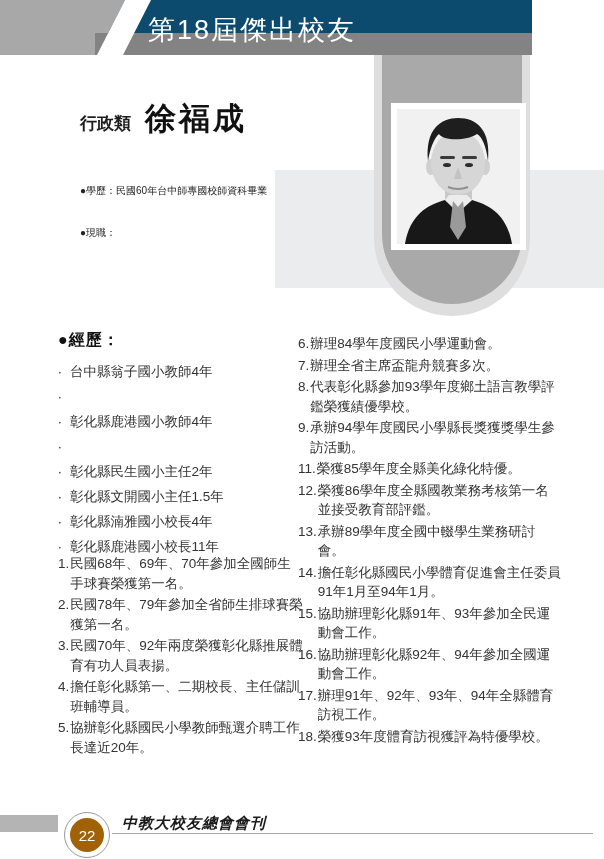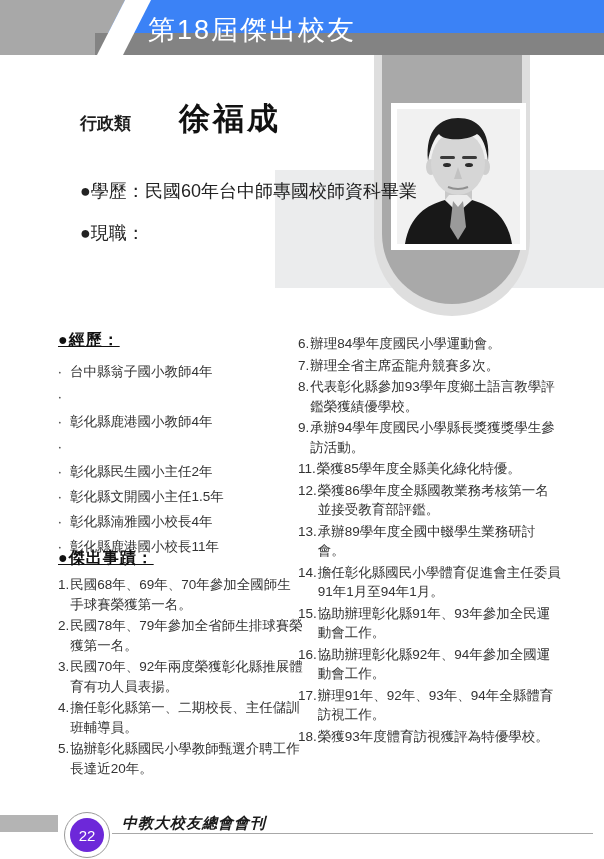--- a/index.html
+++ b/index.html
@@ -1,67 +1,67 @@
 <!DOCTYPE html>
 <html><head>
 <meta charset="utf-8">
 <style>
   html,body{margin:0;padding:0;background:#fff;}
   .page{
     position:relative;width:604px;height:859px;background:#ffffff;overflow:hidden;
     font-family:"Liberation Sans",sans-serif;color:#2e2e2e;
   }
   
-  .header{position:absolute;left:0;top:0;width:604px;height:55px;background:#3b82f6;overflow:hidden;}
+  .header{position:absolute;left:0;top:0;width:500px;height:55px;background:#0c4a6e;overflow:hidden;padding-left:32px;}
   .header-dark-band{position:absolute;left:95px;right:0;top:33px;bottom:0;background:#838383;}
   .header-left-block{position:absolute;left:-45px;top:0;width:170px;height:55px;background:#a8a8a8;
     transform:skewX(-27deg);transform-origin:top left;}
   .header-stripe{position:absolute;left:125px;top:0;width:26px;height:55px;background:#ffffff;
     transform:skewX(-27deg);transform-origin:top left;}
   .header-title{position:absolute;left:148px;top:12px;font-size:27px;letter-spacing:2px;color:#ffffff;}
   
   .bg-band{position:absolute;left:275px;top:170px;width:329px;height:118px;background:#ebeced;}
   
   .capsule-outer{position:absolute;left:374px;top:55px;width:156px;height:261px;
     background:#dedede;border-radius:0 0 80px 80px;}
   .capsule-inner{position:absolute;left:8px;right:8px;top:0;bottom:12px;
     background:#a9a9a9;border-radius:0 0 70px 70px;}
   .photo-frame{position:absolute;left:9px;top:48px;width:135px;height:147px;background:#ffffff;
     padding:6px;box-sizing:border-box;}
   .photo-frame svg{display:block;width:123px;height:135px;}
   
-  .name-line{position:absolute;left:80px;top:98px;display:flex;align-items:baseline;gap:34px;}
+  .name-line{position:absolute;left:80px;top:98px;display:flex;align-items:baseline;}
   .category{font-size:17px;font-weight:bold;color:#1d1d1d;}
   .person-name{font-size:31px;font-weight:900;margin-left:14px;color:#111;
     font-family:"DejaVu Serif","Liberation Serif",serif;letter-spacing:3px;text-align:right;}
-  .edu-block{position:absolute;left:80px;top:176px;font-size:18px;line-height:30px;color:#222;}
+  .edu-block{position:absolute;left:80px;top:176px;font-size:10px;line-height:30px;color:#222;}
   .edu-row{display:flex;}
   .edu-label{white-space:nowrap;}
   .edu-indent{padding-left:60px;}
   .job-row{margin-top:12px;display:flex;flex-direction:column;}
   
-  .sec-heading{font-size:16px;font-weight:bold;color:#111;letter-spacing:1px;text-decoration:underline;}
+  .sec-heading{font-size:16px;font-weight:bold;color:#111;letter-spacing:1px;}
   
   .experience{position:absolute;left:58px;top:330px;width:240px;}
   .exp-items{margin-top:8px;}
   .exp-item{display:flex;font-size:13.5px;line-height:25px;color:#333;}
   .exp-dot{width:12px;flex:0 0 auto;color:#555;}
   
   .ach-left{position:absolute;left:58px;top:548px;width:246px;}
   .ach-left-items{margin-top:6px;}
   .ach-right{position:absolute;left:298px;top:334px;width:264px;}
   .num-item{display:flex;font-size:13.5px;line-height:19.5px;color:#333;margin-bottom:2px;}
   .num{flex:0 0 auto;padding-right:1px;}
   .num-text{flex:1;word-break:break-all;}
   
   .footer-bar{position:absolute;left:0;top:815px;width:58px;height:17px;background:#b4b4b4;}
   .footer-ring{position:absolute;left:64px;top:812px;width:46px;height:46px;border-radius:50%;
     background:#ffffff;border:1px solid #9a9a9a;box-sizing:border-box;}
   .footer-circle{position:absolute;left:70px;top:818px;width:34px;height:34px;border-radius:50%;
-    background:#6d28d9;color:#fff;font-size:15px;display:flex;align-items:center;justify-content:center;}
+    background:#a16207;color:#fff;font-size:15px;display:flex;align-items:center;justify-content:center;}
   .footer-line{position:absolute;left:112px;top:833px;width:481px;height:1px;background:#a8a8a8;}
   .journal-title{position:absolute;left:122px;top:814px;font-size:15px;font-style:italic;font-weight:bold;
     color:#1a1a1a;font-family:"DejaVu Serif","Liberation Serif",serif;letter-spacing:1px;}
 </style>
 </head>
 <body>
 
 <div class="page">
 
   <div class="header">
@@ -142,21 +142,20 @@
           <span>彰化縣湳雅國小校長4年</span>
         </div>
       <div class="exp-item">
           <span class="exp-dot">‧</span>
           <span>彰化縣鹿港國小校長11年</span>
         </div>
     </div>
   </div>
 
   <div class="ach-left">
-    <div class="sec-heading">●傑出事蹟：</div>
     <div class="ach-left-items">
       <div class="num-item">
           <span class="num">1.</span>
           <span class="num-text">民國68年、69年、70年參加全國師生手球賽榮獲第一名。</span>
         </div>
       <div class="num-item">
           <span class="num">2.</span>
           <span class="num-text">民國78年、79年參加全省師生排球賽榮獲第一名。</span>
         </div>
       <div class="num-item">

